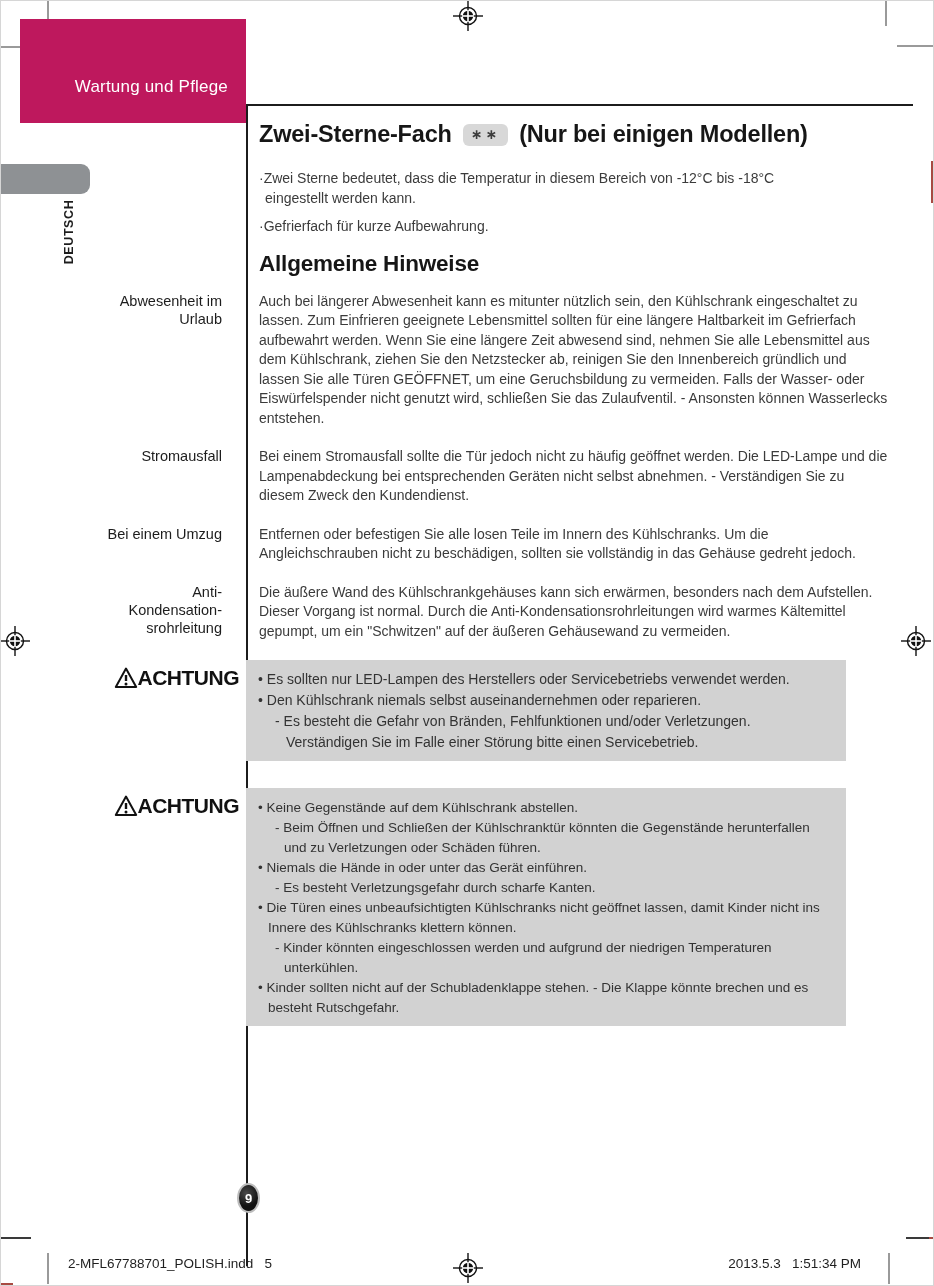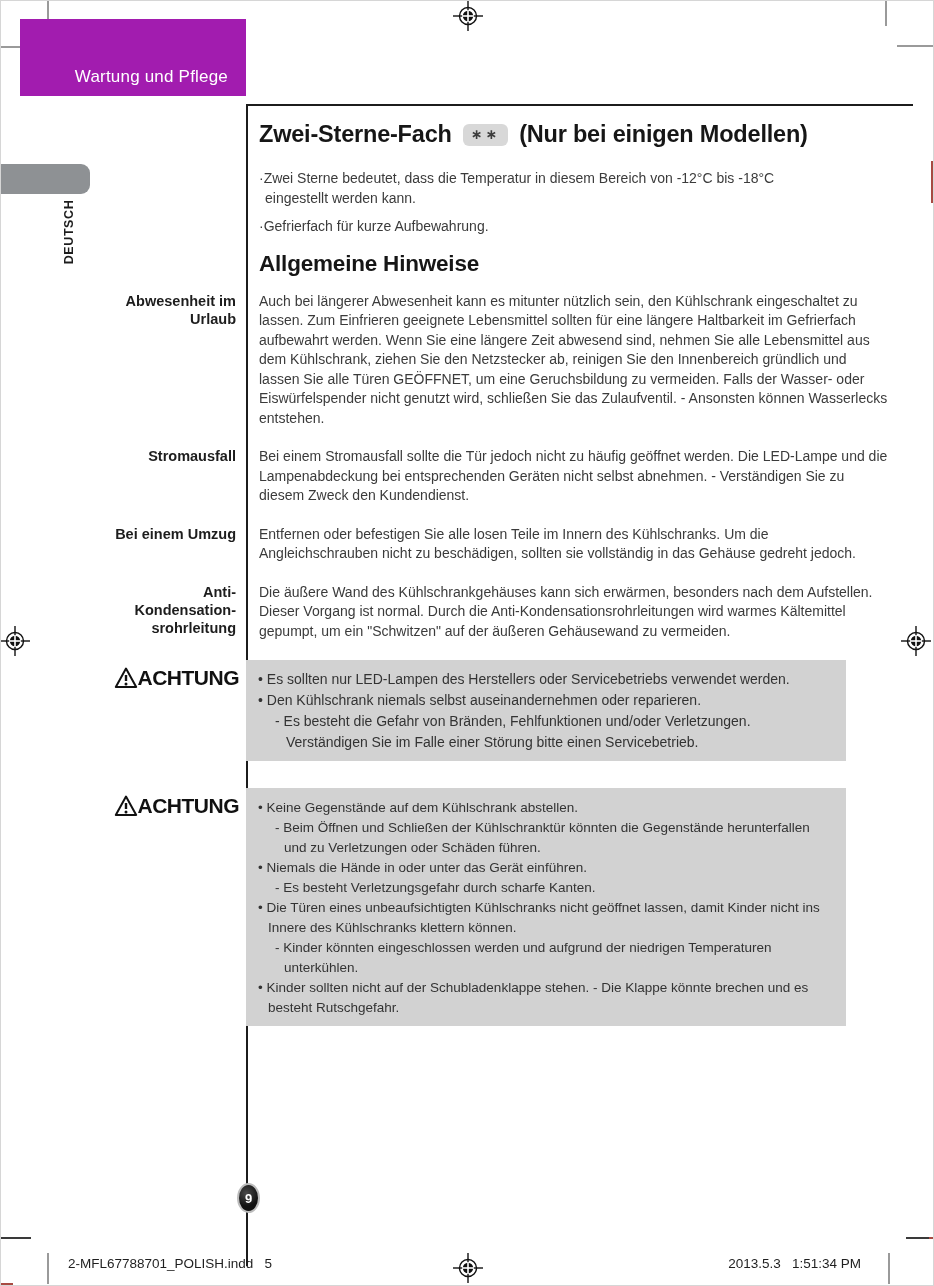--- a/index.html
+++ b/index.html
@@ -9,23 +9,23 @@
     font-family:"Liberation Sans","DejaVu Sans",sans-serif;
     overflow:hidden;color:#2e2e2e;
   }
   
   .regmark{position:absolute;width:30px;height:30px;}
   .cropline{position:absolute;background:#9a9a9a;}
   .cropline.dark{background:#3a3a3a;}
   .cropline.red{background:#a84a42;}
   
   .header-box{
-    position:absolute;left:19px;top:18px;width:226px;height:77px;
-    background:#a21caf;display:flex;align-items:flex-end;justify-content:flex-end;
-    padding:0 18px 9px 0;box-sizing:border-box;
+    position:absolute;left:19px;top:18px;width:226px;height:104px;
+    background:#be185d;display:flex;align-items:flex-end;justify-content:flex-end;
+    padding:0 18px 26px 0;box-sizing:border-box;
   }
   .header-box .hdr-text{color:#fff;font-size:17px;letter-spacing:.2px;}
   .h-rule{position:absolute;left:245px;top:103px;width:667px;height:2px;background:#1c1c1c;}
   .v-rule{position:absolute;left:245px;top:103px;width:2px;height:1162px;background:#1c1c1c;}
   
   .lang-tab{
     position:absolute;left:0;top:163px;width:89px;height:30px;
     background:#8e9194;border-radius:0 9px 9px 0;
   }
   .lang-text{
@@ -45,21 +45,21 @@
     font-size:14px;font-weight:bold;color:#3c3c3c;letter-spacing:3px;line-height:1;
   }
   .intro{margin:21px 0 0 258px;width:580px;}
   .intro .ib{
     font-size:14px;line-height:19.5px;color:#3b3b3b;
     padding-left:6px;text-indent:-6px;margin-bottom:9px;
   }
   .sec-heading{margin:14px 0 15px 258px;font-size:22.5px;font-weight:bold;color:#161616;letter-spacing:-.2px;}
   .sec-row{display:grid;grid-template-columns:245px 1fr;margin-bottom:19px;}
   .sec-label{
-    text-align:right;padding-right:10px;font-size:14.5px;font-weight:bold;
+    text-align:right;padding-right:24px;font-size:14.5px;font-weight:normal;
     color:#1d1d1d;line-height:18px;white-space:pre-line;
   }
   .sec-body{padding:0 24px 0 13px;}
   .sec-body p{margin:0;font-size:14px;line-height:19.5px;color:#3b3b3b;}
   .sec-body p + p{margin-top:16px;}
   
   .warn-row{display:grid;grid-template-columns:245px 1fr;margin-bottom:27px;}
   .warn-label{
     display:flex;align-items:flex-start;justify-content:flex-end;
     padding-right:7px;padding-top:6px;

